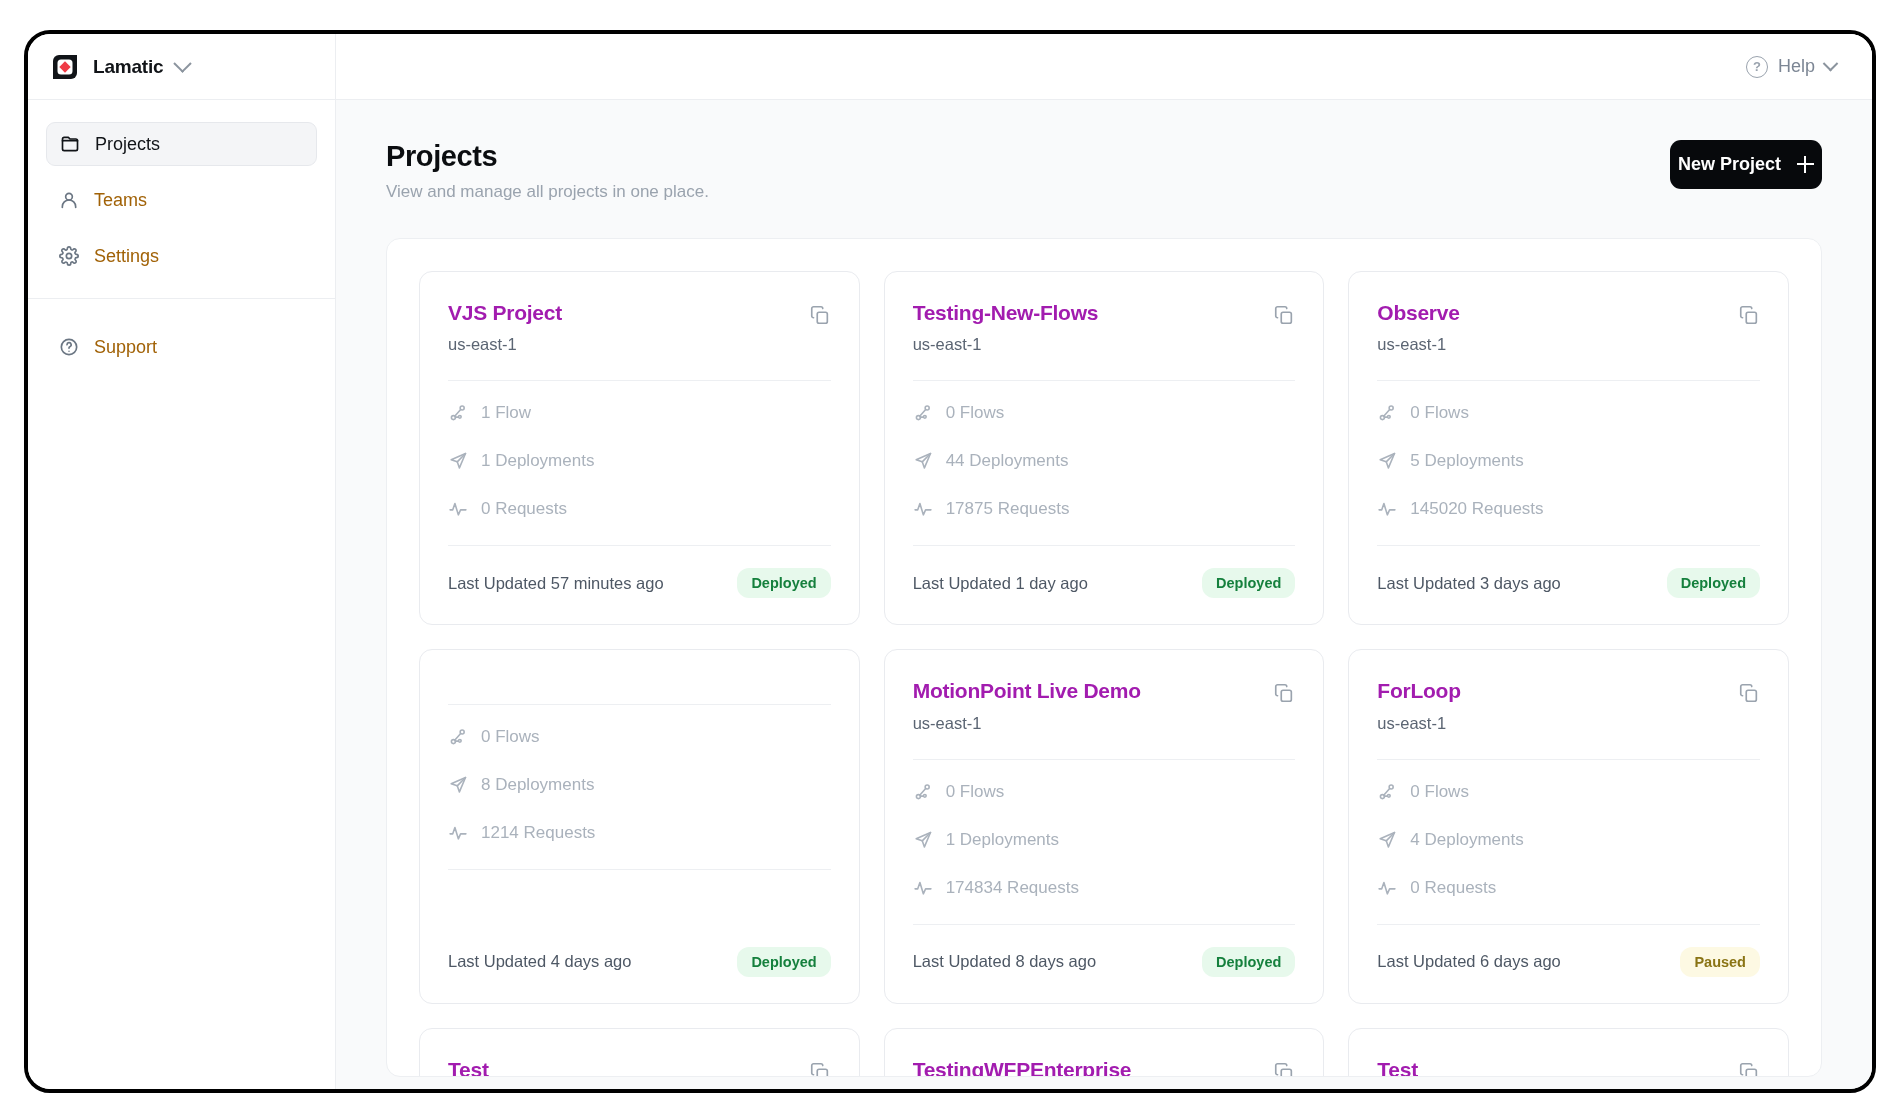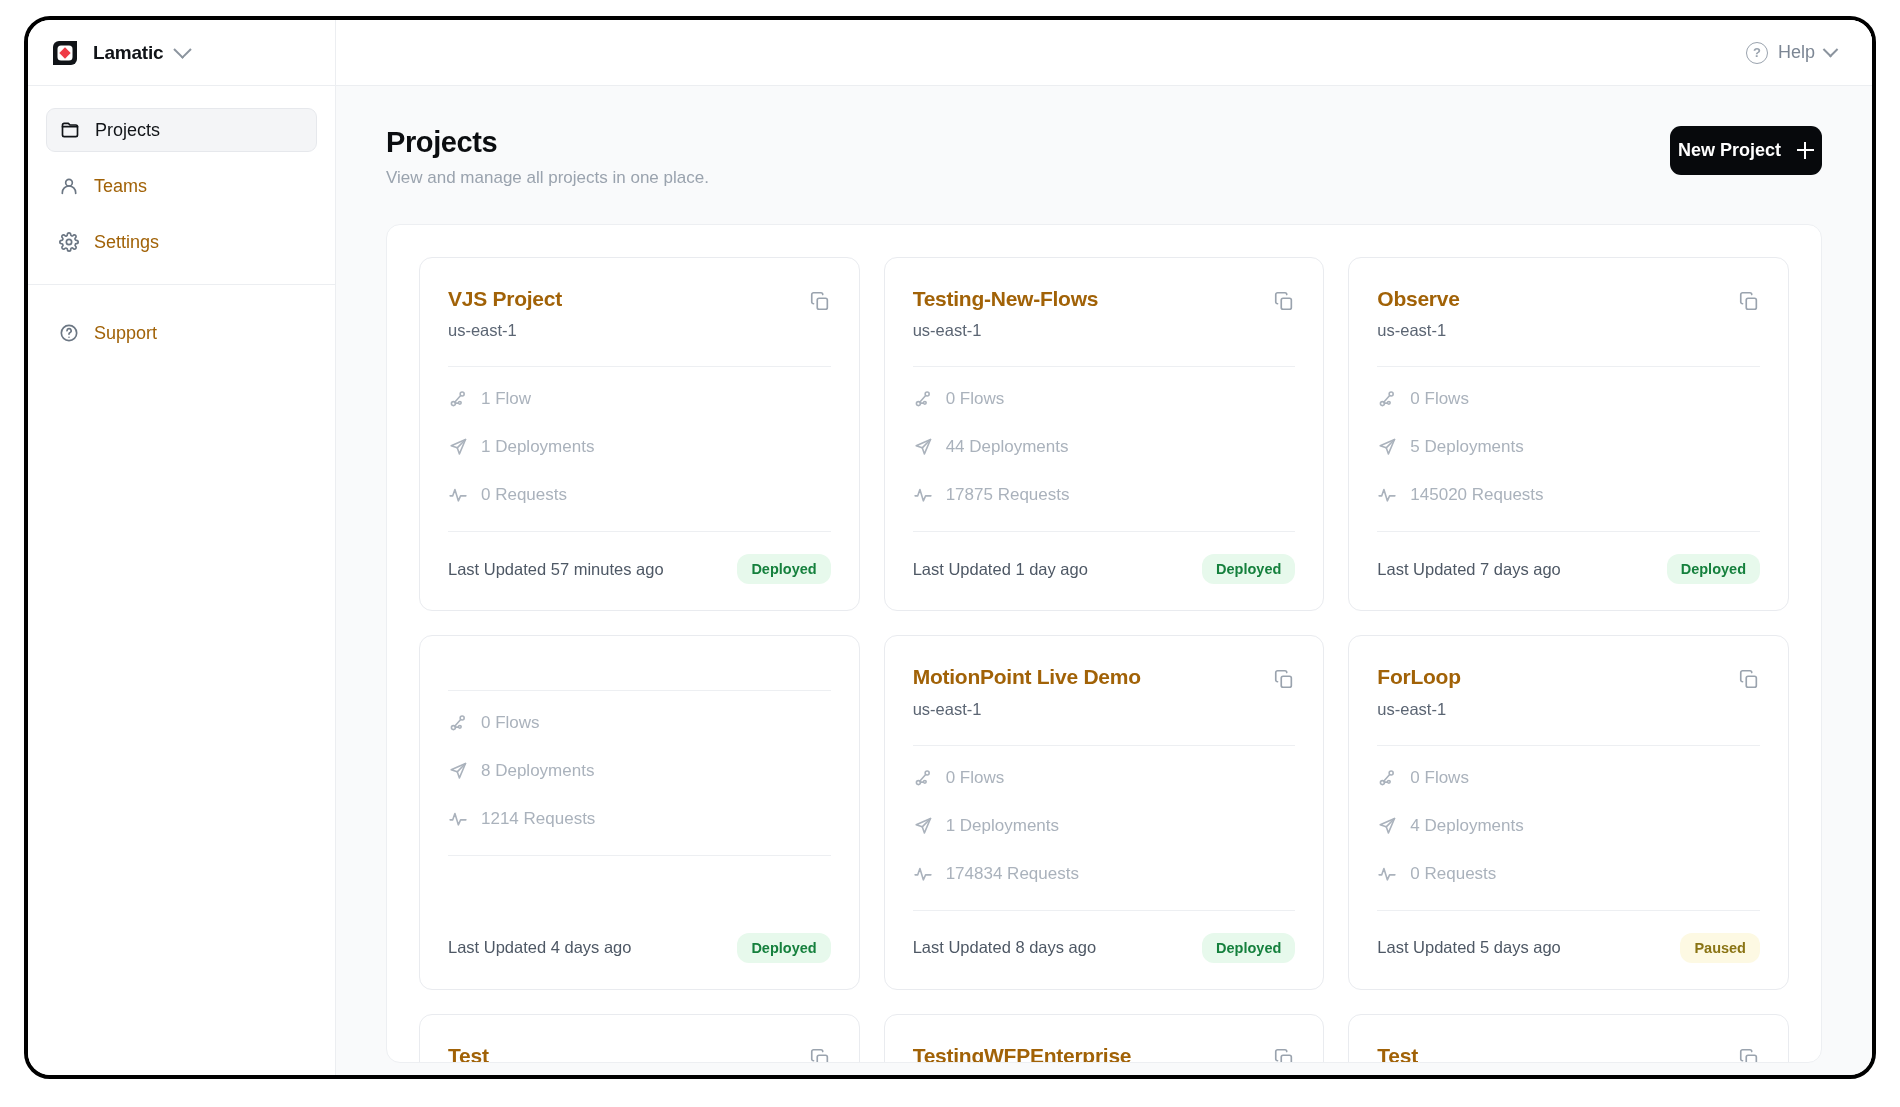--- a/index.html
+++ b/index.html
@@ -6,21 +6,21 @@
   html, body {
     width: 1900px; height: 1107px;
     background: #ffffff;
     font-family: "Liberation Sans", sans-serif;
     overflow: hidden;
   }
 
   
   .app-window {
     position: absolute;
-    left: 24px; top: 16px;
+    left: 24px; top: 30px;
     width: 1852px; height: 1063px;
     background: #ffffff;
     border: 4px solid #000000;
     border-radius: 26px;
     overflow: hidden;
     display: flex;
     flex-direction: column;
   }
 
   
@@ -147,21 +147,21 @@
   .project-card {
     background: #ffffff;
     border: 1px solid #e9ebef;
     border-radius: 13px;
     padding: 28px 28px 26px 28px;
     min-height: 350px;
     display: flex; flex-direction: column;
     cursor: pointer;
   }
   .card-top { display: flex; align-items: flex-start; justify-content: space-between; gap: 10px; }
-  .card-title { font-size: 21px; font-weight: 700; color: #a16207; letter-spacing: -0.25px; line-height: 1.25; }
+  .card-title { font-size: 21px; font-weight: 700; color: #a21caf; letter-spacing: -0.25px; line-height: 1.25; }
   .card-region { font-size: 16.5px; color: #5b6573; margin-top: 9px; }
   .copy-btn { flex: 0 0 22px; width: 22px; height: 22px; cursor: pointer; margin-top: 4px; }
   .card-div { height: 1px; background: #edeff2; margin: 26px 0 22px 0; }
   .stats { display: flex; flex-direction: column; gap: 28px; }
   .stat { display: flex; align-items: center; gap: 13px; font-size: 17px; color: #aab2bc; }
   .stat .ico { width: 20px; height: 20px; flex: 0 0 20px; display:flex; align-items:center; justify-content:center; }
   .card-foot {
     margin-top: auto;
     display: flex; align-items: center; justify-content: space-between; gap: 12px;
   }
@@ -411,21 +411,21 @@
                   <span class="ico">
                     <svg width="20" height="20" viewBox="0 0 24 24" fill="none" stroke="#aab2bc" stroke-width="1.9" stroke-linecap="round" stroke-linejoin="round">
                       <path d="M2.5 13h3.2l2.6-7.5L12.4 19l2.7-6h6.4"></path>
                     </svg>
                   </span>
                   <span>145020 Requests</span>
                 </div>
               </div>
     <div class="card-div"></div>
     <div class="card-foot">
-      <span class="updated">Last Updated 7 days ago</span>
+      <span class="updated">Last Updated 3 days ago</span>
       <span class="badge deployed">Deployed</span>
     </div>
   </article>
 
   <article class="project-card">
     <div class="card-div"></div>
     <div class="stats">
                 <div class="stat">
                   <span class="ico">
                     <svg width="20" height="20" viewBox="0 0 24 24" fill="none" stroke="#aab2bc" stroke-width="1.9" stroke-linecap="round" stroke-linejoin="round">
@@ -555,21 +555,21 @@
                   <span class="ico">
                     <svg width="20" height="20" viewBox="0 0 24 24" fill="none" stroke="#aab2bc" stroke-width="1.9" stroke-linecap="round" stroke-linejoin="round">
                       <path d="M2.5 13h3.2l2.6-7.5L12.4 19l2.7-6h6.4"></path>
                     </svg>
                   </span>
                   <span>0 Requests</span>
                 </div>
               </div>
     <div class="card-div"></div>
     <div class="card-foot">
-      <span class="updated">Last Updated 5 days ago</span>
+      <span class="updated">Last Updated 6 days ago</span>
       <span class="badge paused">Paused</span>
     </div>
   </article>
 
   <article class="project-card">
     <div class="card-top">
       <div>
         <div class="card-title">Test</div>
 
       </div>

